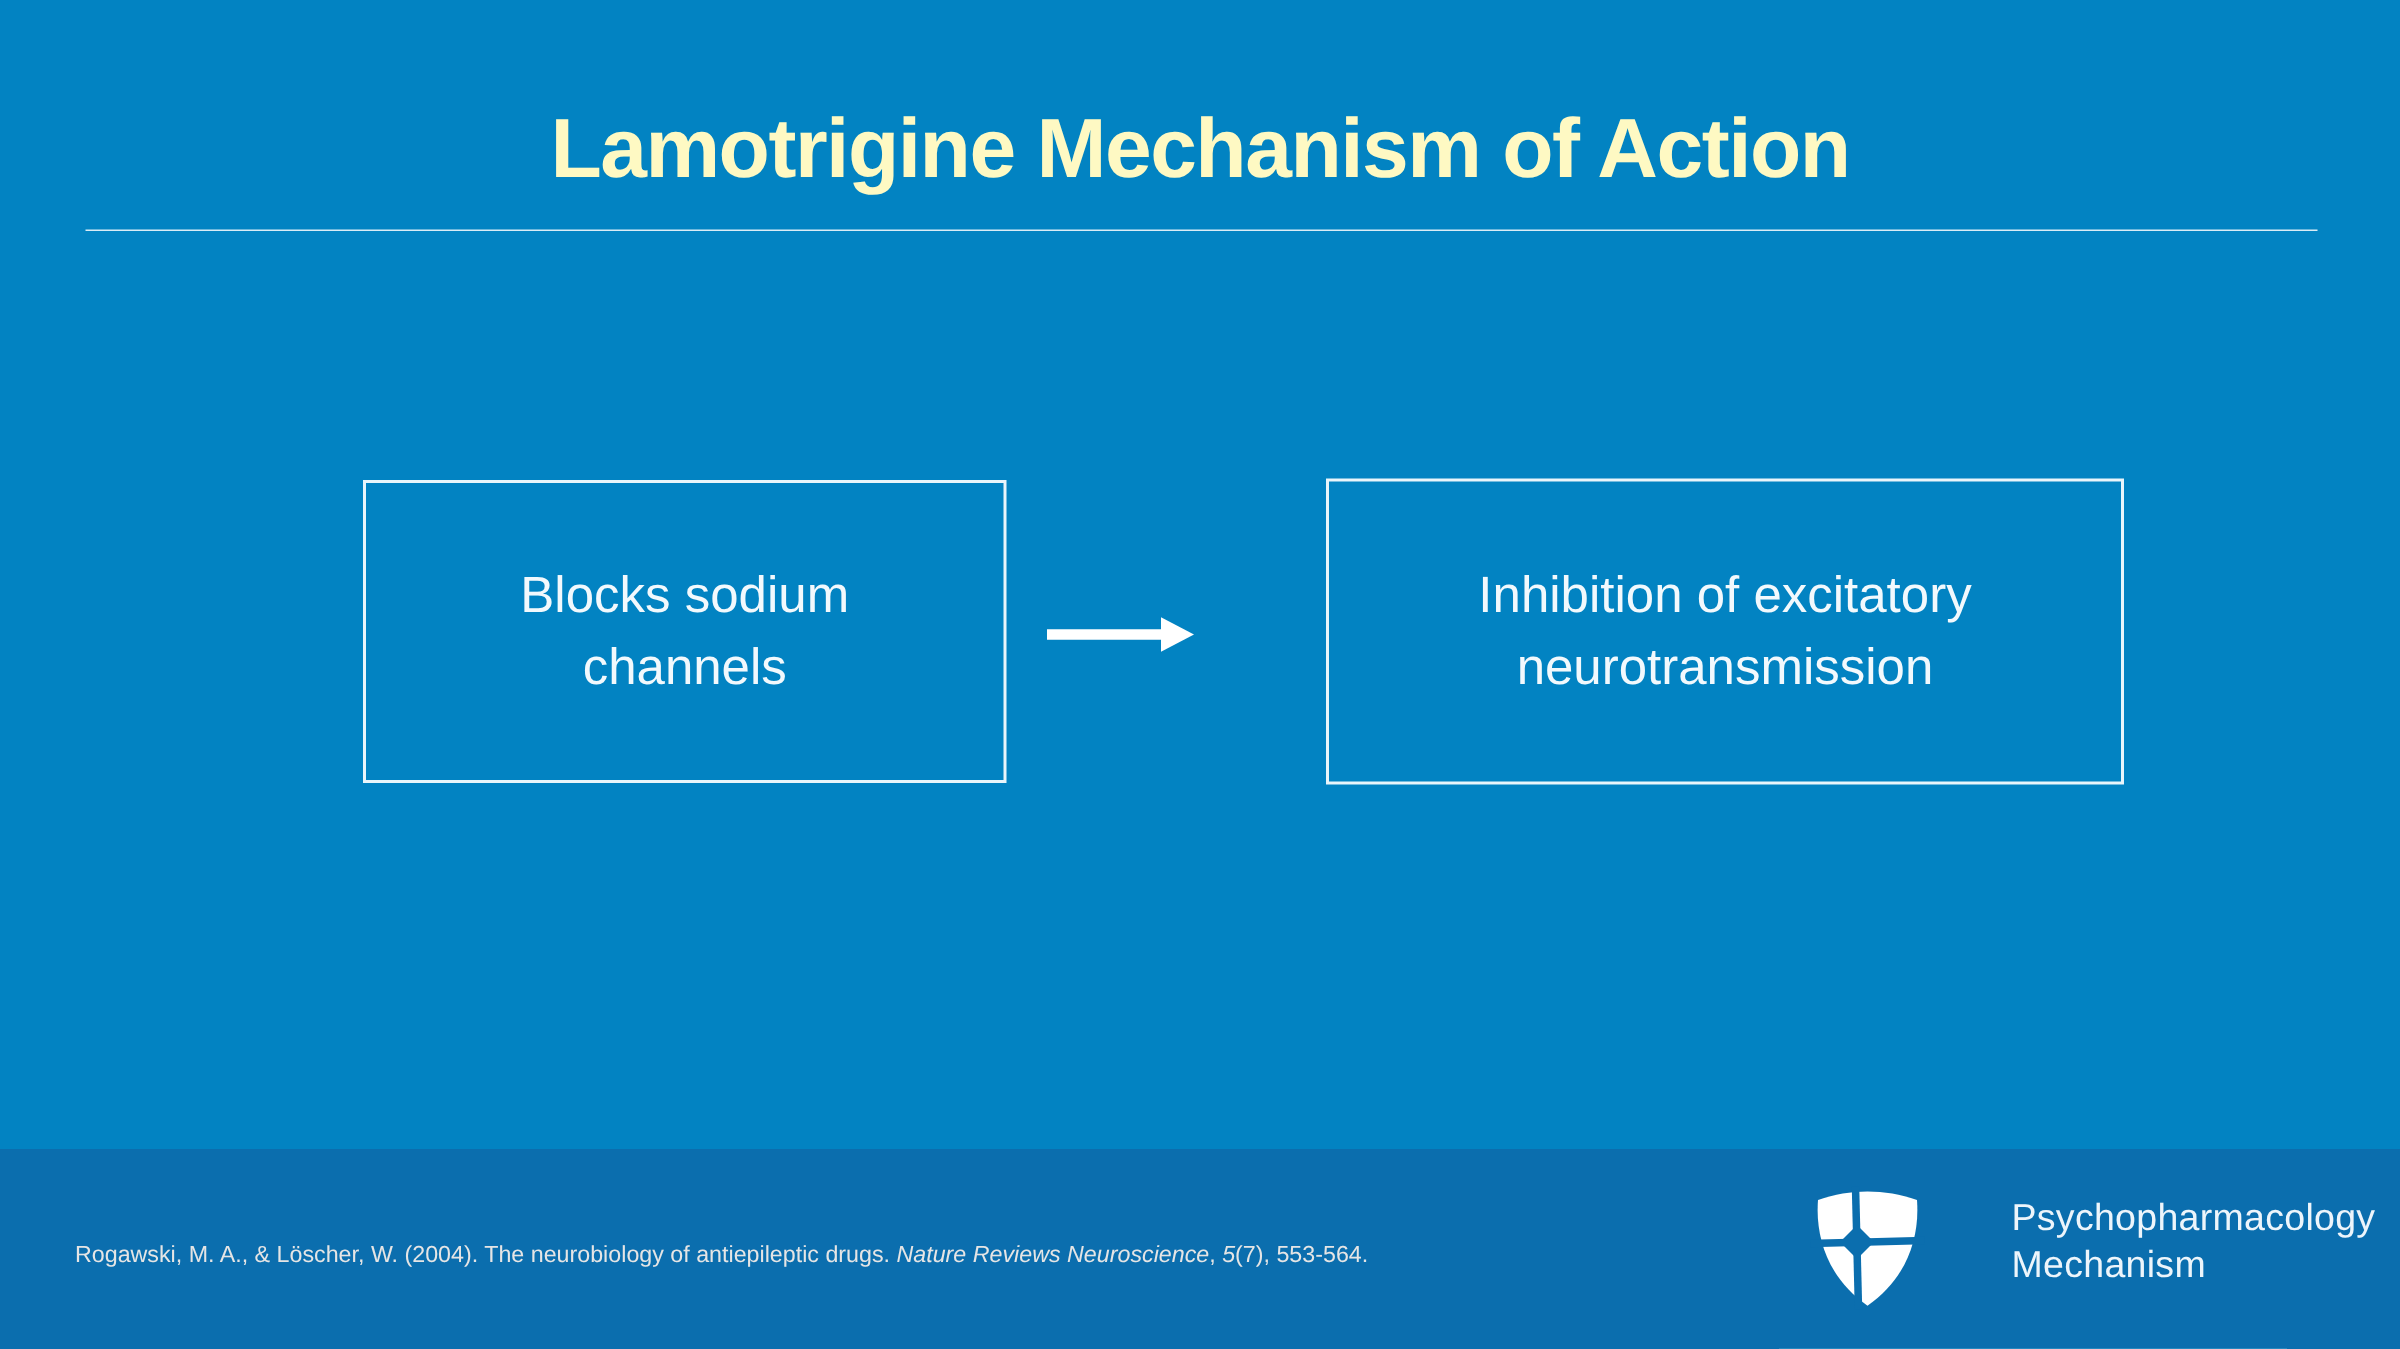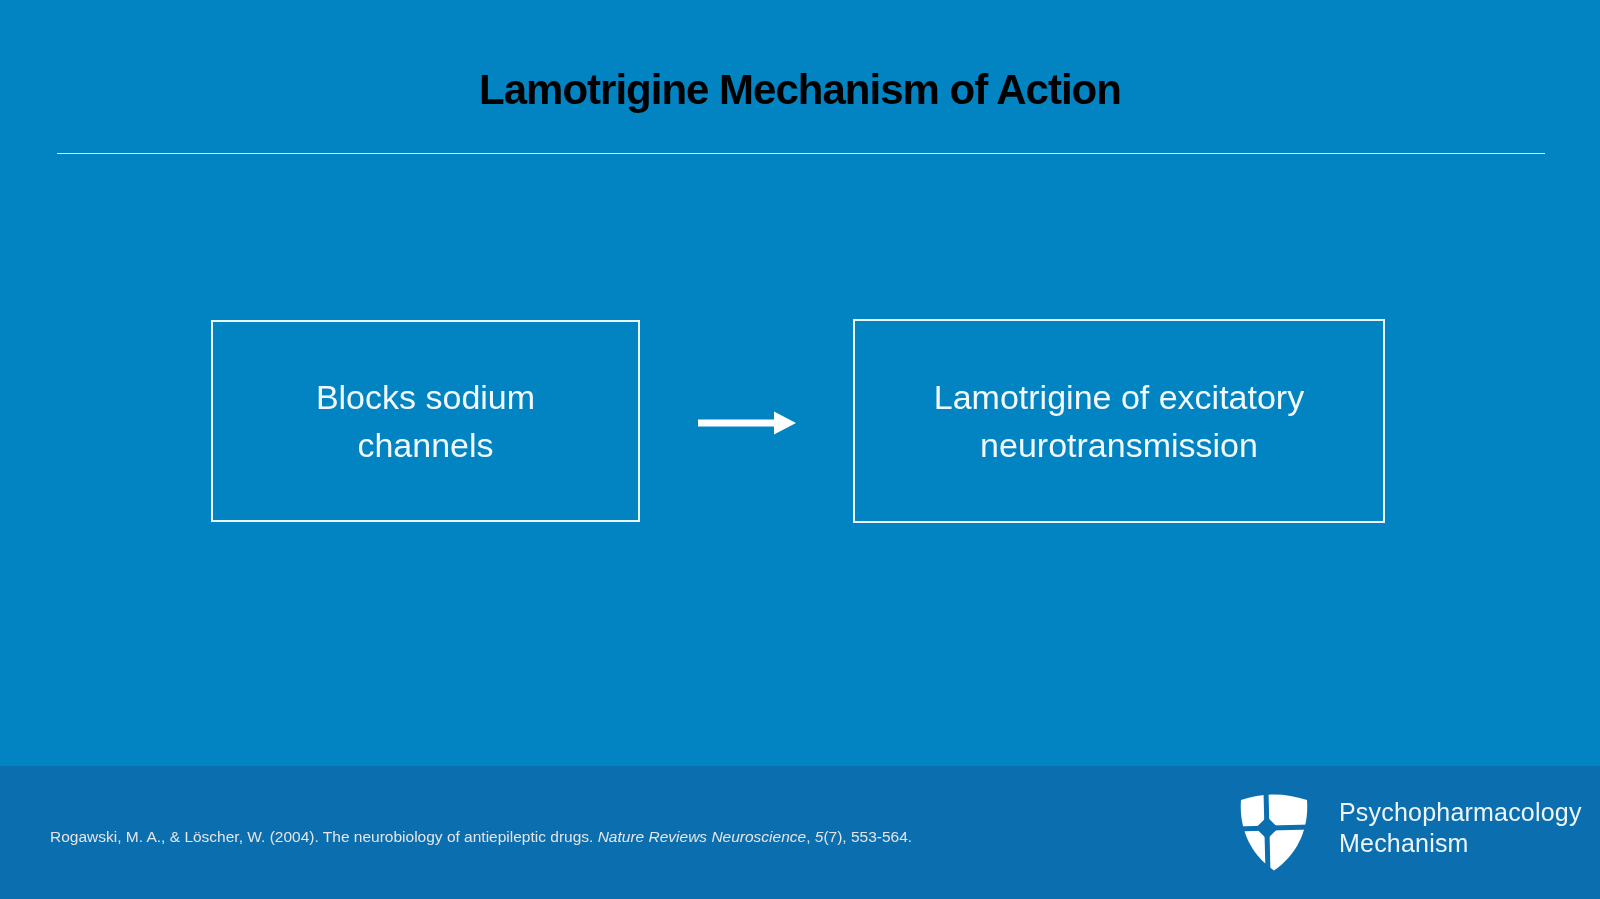--- a/index.html
+++ b/index.html
@@ -14,22 +14,22 @@
     height: 899px;
     background: #0283c2;
   }
   
   .slide-title {
     position: absolute;
     top: 66px;
     left: 0;
     width: 1600px;
     text-align: center;
-    color: #000000;
-    font-size: 42px;
+    color: #fef9c3;
+    font-size: 56px;
     font-weight: bold;
     letter-spacing: -1px;
   }
   .title-rule {
     position: absolute;
     top: 153px;
     left: 57px;
     width: 1488px;
     height: 1px;
     background: rgba(255,255,255,0.85);
@@ -38,20 +38,21 @@
   .flow-box {
     position: absolute;
     border: 2px solid #e9f5fb;
     display: flex;
     align-items: center;
     justify-content: center;
     color: #f2f9fd;
     font-size: 34px;
     line-height: 48px;
     text-align: center;
+    margin-left: 31px;
   }
   .flow-box-1 {
     left: 211px;
     top: 320px;
     width: 429px;
     height: 202px;
   }
   .flow-box-2 {
     left: 853px;
     top: 319px;
@@ -81,24 +82,25 @@
     left: 50px;
     top: 61px;
     color: #e5e5e5;
     font-size: 15.5px;
     line-height: 20px;
     white-space: nowrap;
   }
   .citation .it { font-style: italic; }
   .logo {
     position: absolute;
-    left: 1236px;
+    left: 1207px;
     top: 25px;
     display: flex;
     align-items: flex-start;
+    gap: 31px;
   }
   .logo-shield {
     width: 76px;
     height: 82px;
     display: block;
   }
   .logo-text {
     margin-left: 27px;
     margin-top: 6px;
     color: #edf5fb;
@@ -119,21 +121,21 @@
   <div class="flow-box flow-box-1">
     <span class="box-label">Blocks sodium channels</span>
   </div>
 
   <svg class="flow-arrow" viewBox="0 0 98 28" xmlns="http://www.w3.org/2000/svg" aria-hidden="true">
     <rect x="0" y="10.5" width="78" height="7" fill="#ffffff"></rect>
     <polygon points="76,2.5 98,14 76,25.5" fill="#ffffff"></polygon>
   </svg>
 
   <div class="flow-box flow-box-2">
-    <span class="box-label">Lamotrigine of excitatory neurotransmission</span>
+    <span class="box-label">Inhibition of excitatory neurotransmission</span>
   </div>
 
   <div class="slide-footer">
 
     <p class="citation"><span>Rogawski, M. A., &amp; Löscher, W. (2004). The neurobiology of antiepileptic drugs. </span><span class="it">Nature Reviews Neuroscience</span><span>, </span><span class="it">5</span><span>(7), 553-564.</span></p>
 
     <div class="logo">
       <svg class="logo-shield" viewBox="0 0 76 82" xmlns="http://www.w3.org/2000/svg" aria-hidden="true">
         <path d="M 5 9 C 27 1.5 49 1.5 71 9 C 73 36 63 62 38 79.5 C 13 62 3 36 5 9 Z" fill="#ffffff"></path>
         <line x1="30" y1="0" x2="32" y2="82" stroke="#0b6eae" stroke-width="5"></line>

